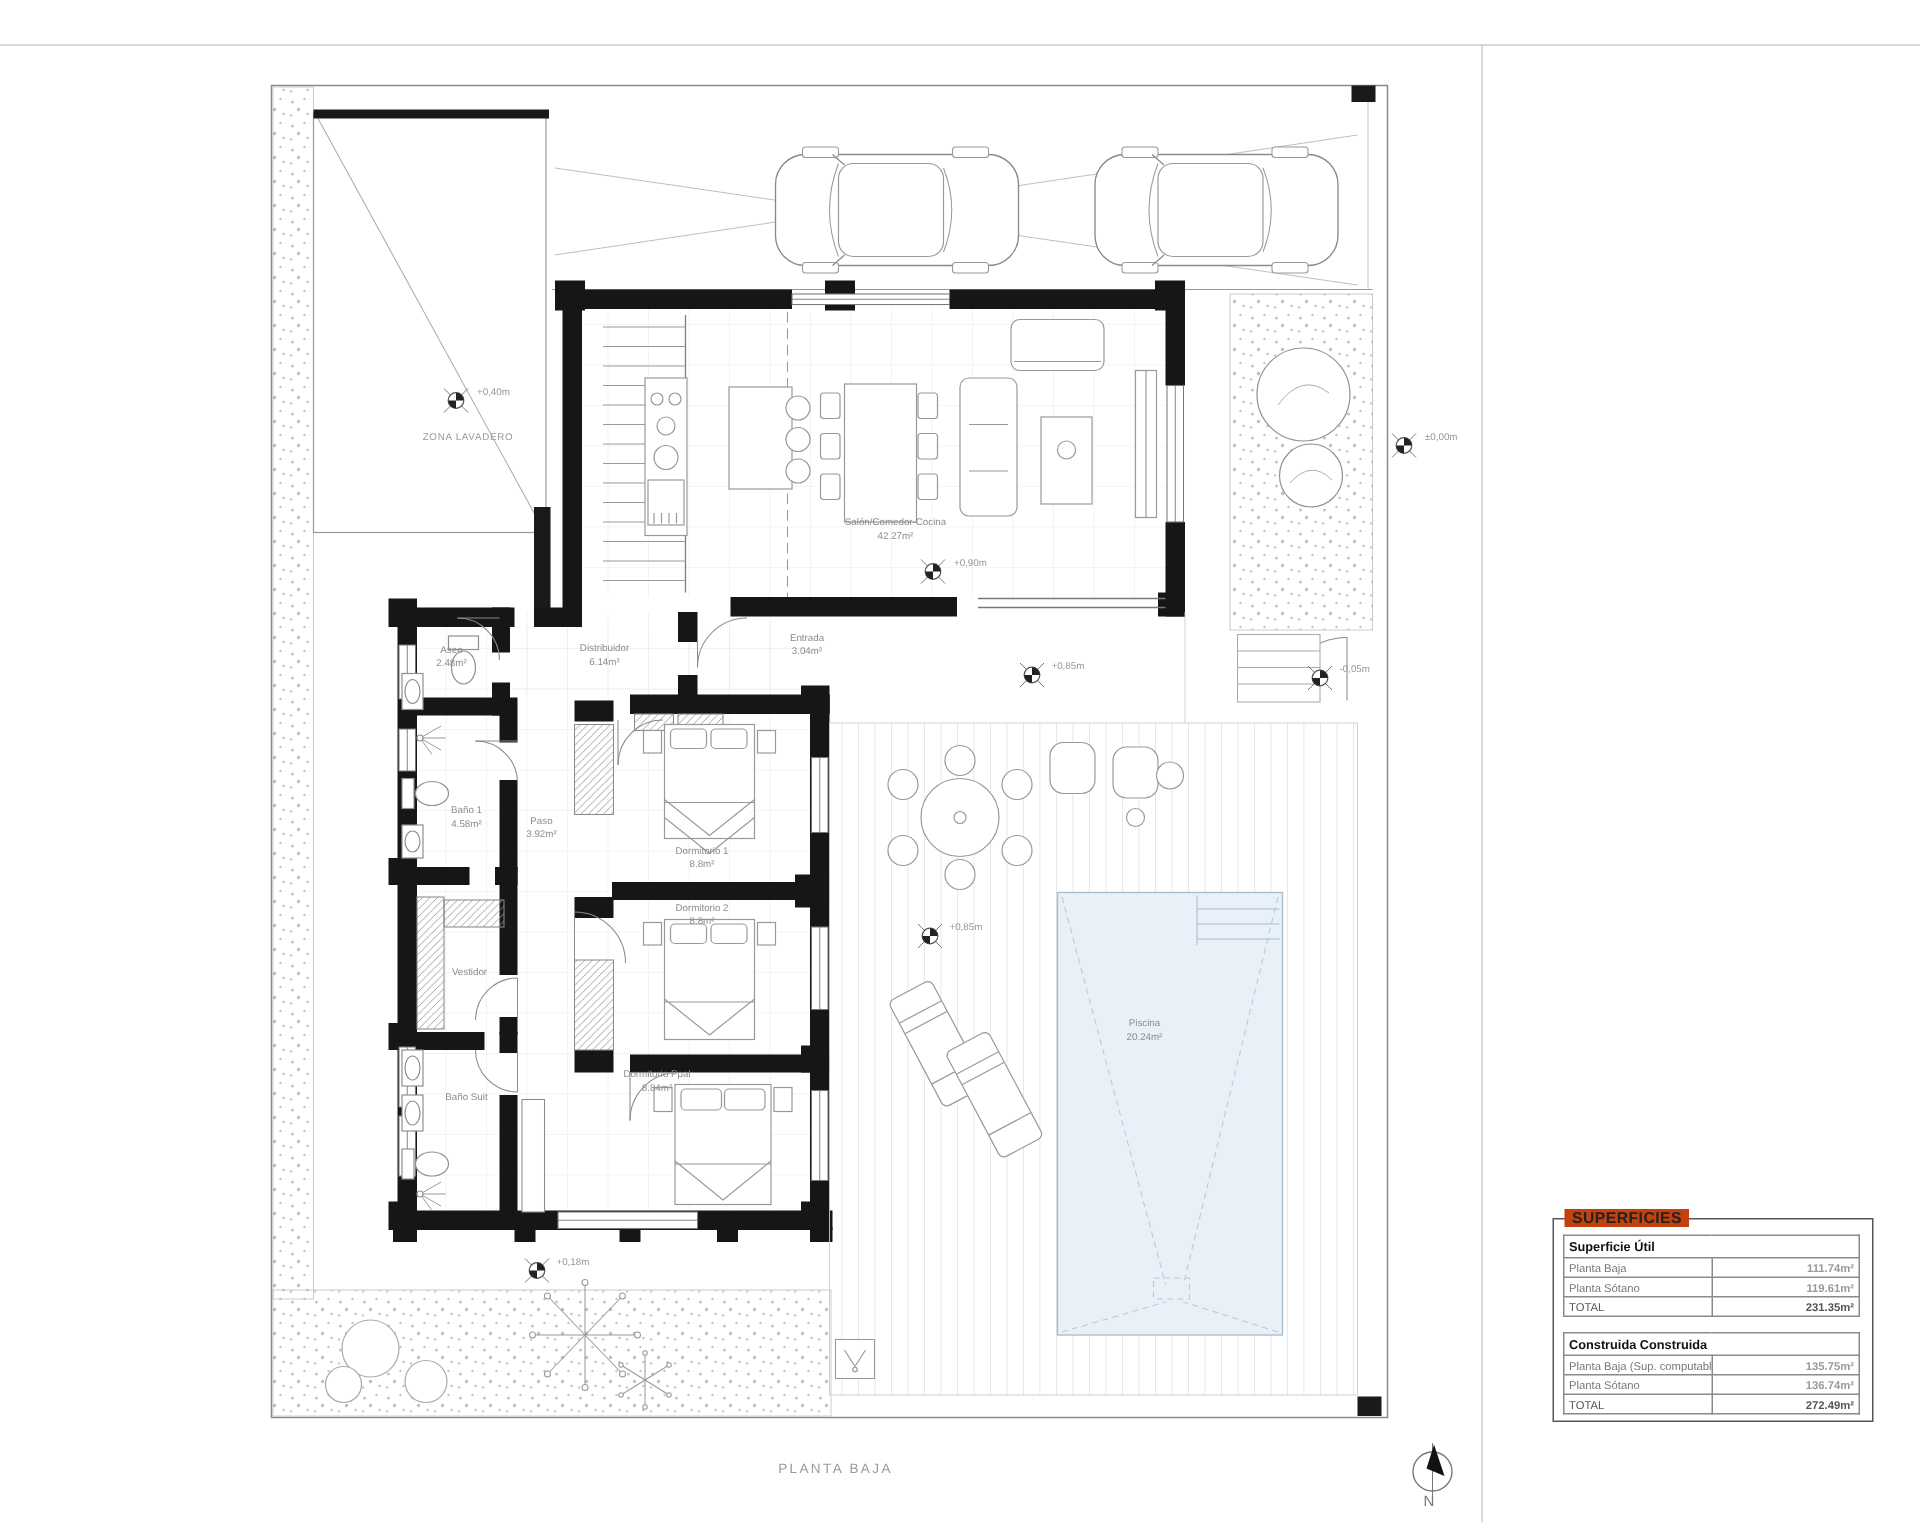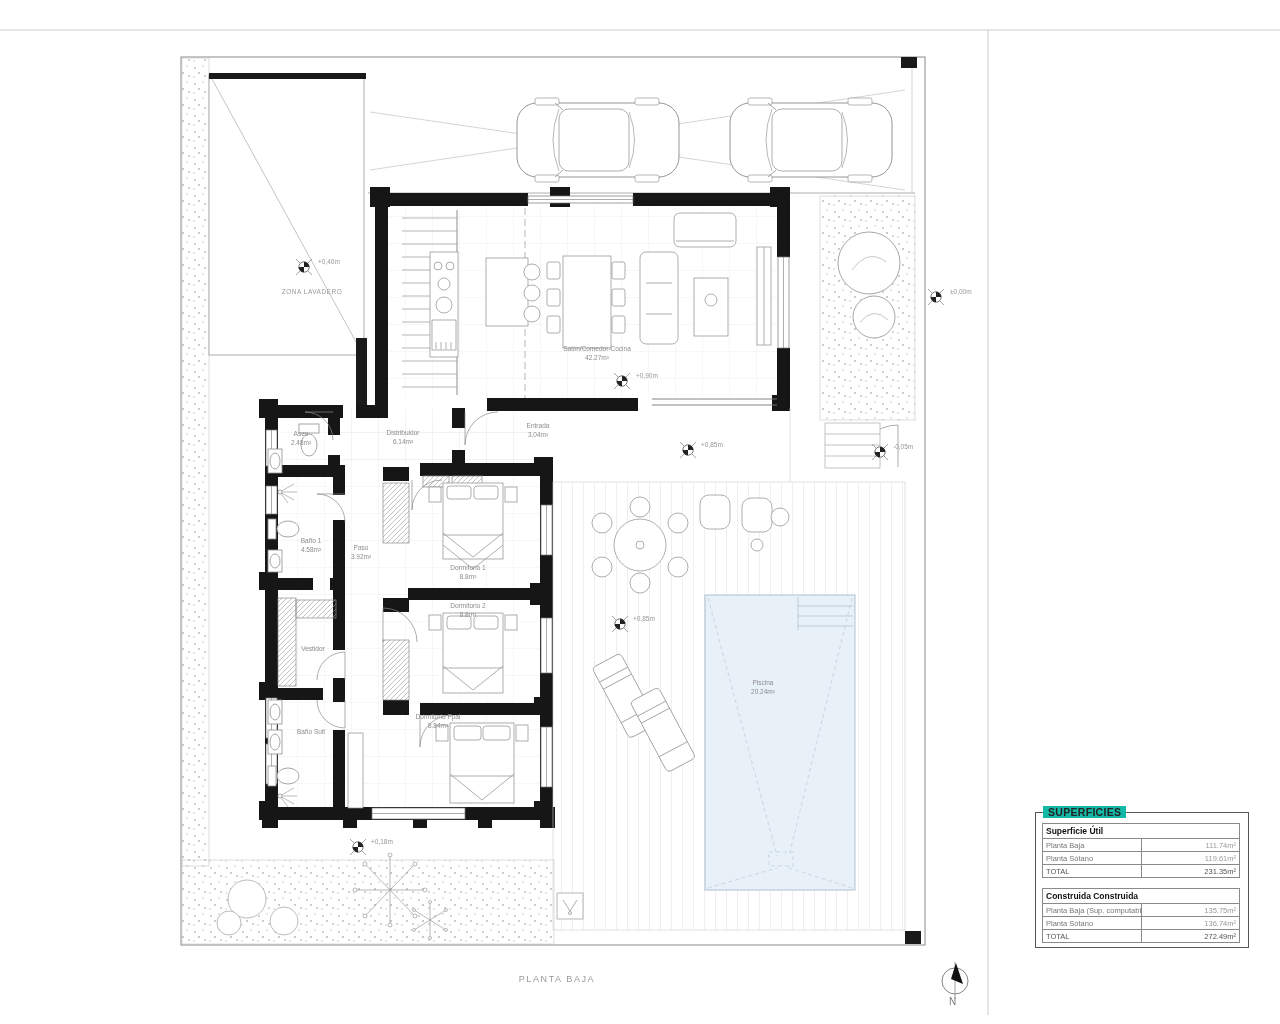--- a/index.html
+++ b/index.html
@@ -4,25 +4,25 @@
 <style>
   html,body{margin:0;padding:0;background:#fff;font-family:"Liberation Sans",sans-serif;}
   #page{position:relative;width:1280px;height:1024px;background:#fff;overflow:hidden;}
   #plan-svg{position:absolute;left:0;top:0;}
   .lbl{position:absolute;width:110px;text-align:center;font-size:6.5px;color:#8c8c8c;line-height:1.45;pointer-events:none;}
   .mkr{position:absolute;font-size:6.5px;color:#979797;pointer-events:none;}
   .zone{position:absolute;width:110px;text-align:center;font-size:6.5px;letter-spacing:.5px;color:#9a9a9a;pointer-events:none;}
   #planta-title{position:absolute;left:497px;top:974px;width:120px;text-align:center;font-size:9px;letter-spacing:1.6px;color:#9a9a9a;}
   #north-label{position:absolute;left:949px;top:996px;font-size:10px;color:#777;}
   .supbox{position:absolute;left:1035px;top:812px;width:212px;height:134px;border:1px solid #555;background:#fff;}
-  .suptitle{position:absolute;top:-7px;left:7px;background:#14b8a6;padding:0 5px;font-size:10.5px;font-weight:bold;color:#222;letter-spacing:.3px;}
+  .suptitle{position:absolute;top:-7px;left:7px;background:#c2410c;padding:0 5px;font-size:10.5px;font-weight:bold;color:#222;letter-spacing:.3px;}
   .supbox table{border-collapse:collapse;width:198px;margin:10px 6px 0 6px;table-layout:fixed;}
   .supbox td{border:1px solid #8a8a8a;font-size:7.5px;color:#777;padding:1px 3px;height:10px;white-space:nowrap;overflow:hidden;}
   .supbox td.hd{font-size:8.5px;font-weight:bold;color:#111;padding:2px 3px;margin-left:48px;}
-  .supbox td.val{width:54px;text-align:right;color:#9a9a9a;}
+  .supbox td.val{width:54px;text-align:right;color:#9a9a9a;font-weight:bold;}
   .supbox tr.total td{color:#555;}
 </style>
 </head>
 <body>
 
 <div id="page">
 
 <svg id="plan-svg" width="1280" height="1024" viewBox="0 0 1280 1024">
   <defs>
     <pattern id="grav" width="16" height="16" patternUnits="userSpaceOnUse">

